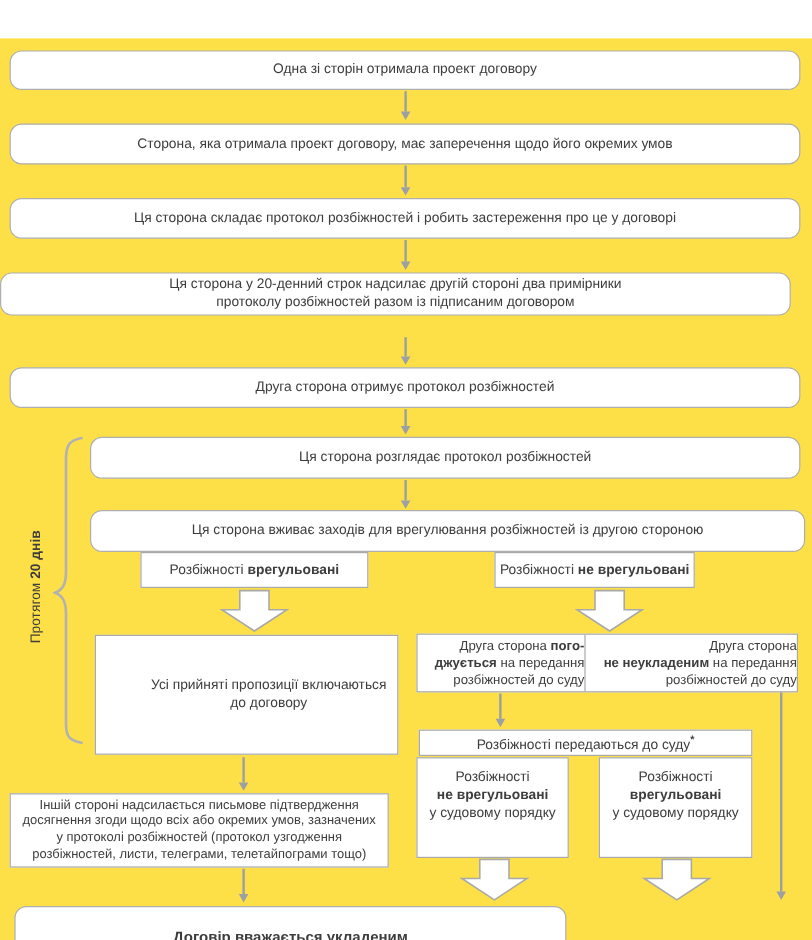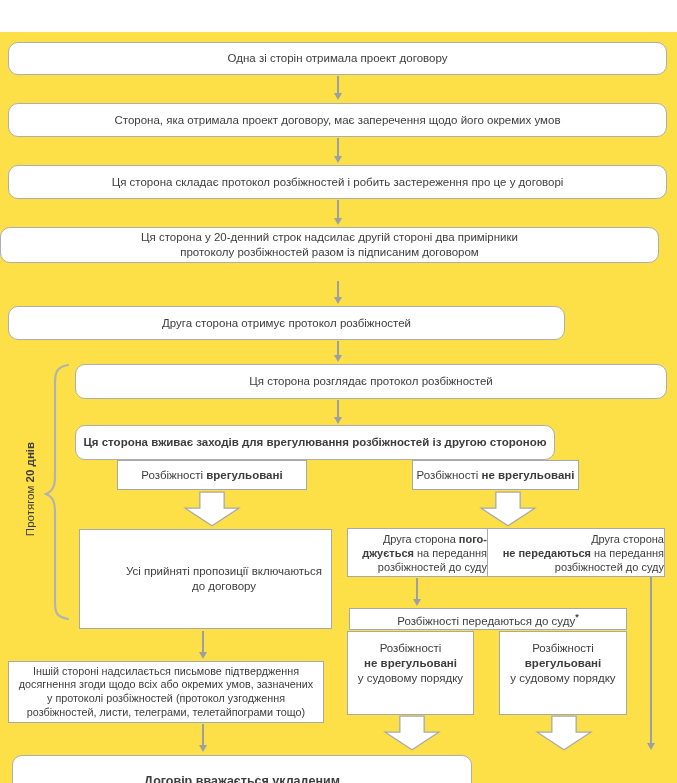--- a/index.html
+++ b/index.html
@@ -53,31 +53,31 @@
     <span>Ця сторона складає протокол розбіжностей і робить застереження про це у договорі</span>
   </div>
   <div class="varrow" style="left:337px;top:168px;height:18px;"></div>
 
   <div class="box rd" style="left:0;top:195px;width:659px;height:36px;">
     <span>Ця сторона у 20-денний строк надсилає другій стороні два примірники</span>
     <span>протоколу розбіжностей разом із підписаним договором</span>
   </div>
   <div class="varrow" style="left:337px;top:249px;height:16px;"></div>
 
-  <div class="box rd" style="left:8px;top:274px;width:557px;height:34px;">
+  <div class="box rd" style="left:8px;top:274px;width:659px;height:34px;">
     <span>Друга сторона отримує протокол розбіжностей</span>
   </div>
   <div class="varrow" style="left:337px;top:309px;height:14px;"></div>
 
   <div class="box rd" style="left:75px;top:332px;width:592px;height:35px;">
     <span>Ця сторона розглядає протокол розбіжностей</span>
   </div>
   <div class="varrow" style="left:337px;top:368px;height:17px;"></div>
 
-  <div class="box rd" style="left:75px;top:393px;width:480px;height:35px;font-weight:bold;">
+  <div class="box rd" style="left:75px;top:393px;width:596px;height:35px;">
     <span>Ця сторона вживає заходів для врегулювання розбіжностей із другою стороною</span>
   </div>
 
   <div class="box" style="left:117px;top:428px;width:190px;height:30px;flex-direction:row;">
     <span><span>Розбіжності </span><span class="bold">врегульовані</span></span>
   </div>
   <div class="box" style="left:412px;top:428px;width:167px;height:30px;flex-direction:row;">
     <span><span>Розбіжності </span><span class="bold">не врегульовані</span></span>
   </div>
 
@@ -94,21 +94,21 @@
   </div>
 
   <div class="box" style="left:347px;top:496px;width:318px;height:49px;flex-direction:row;padding:0;align-items:stretch;">
     <div class="paircell" style="width:140px;border-right:1px solid #a9a9a9;">
       <span><span>Друга сторона </span><span class="bold">пого-</span></span>
       <span><span class="bold">джується</span><span> на передання</span></span>
       <span>розбіжностей до суду</span>
     </div>
     <div class="paircell" style="flex:1;">
       <span>Друга сторона</span>
-      <span><span class="bold">не передаються</span><span> на передання</span></span>
+      <span><span class="bold">не неукладеним</span><span> на передання</span></span>
       <span>розбіжностей до суду</span>
     </div>
   </div>
 
   <div class="varrow" style="left:416px;top:546px;height:21px;"></div>
 
   <div class="box" style="left:349px;top:576px;width:278px;height:22px;flex-direction:row;justify-content:center;">
     <span><span>Розбіжності передаються до суду</span><span class="bold" style="vertical-align:super;font-size:9px;">*</span></span>
   </div>
 

